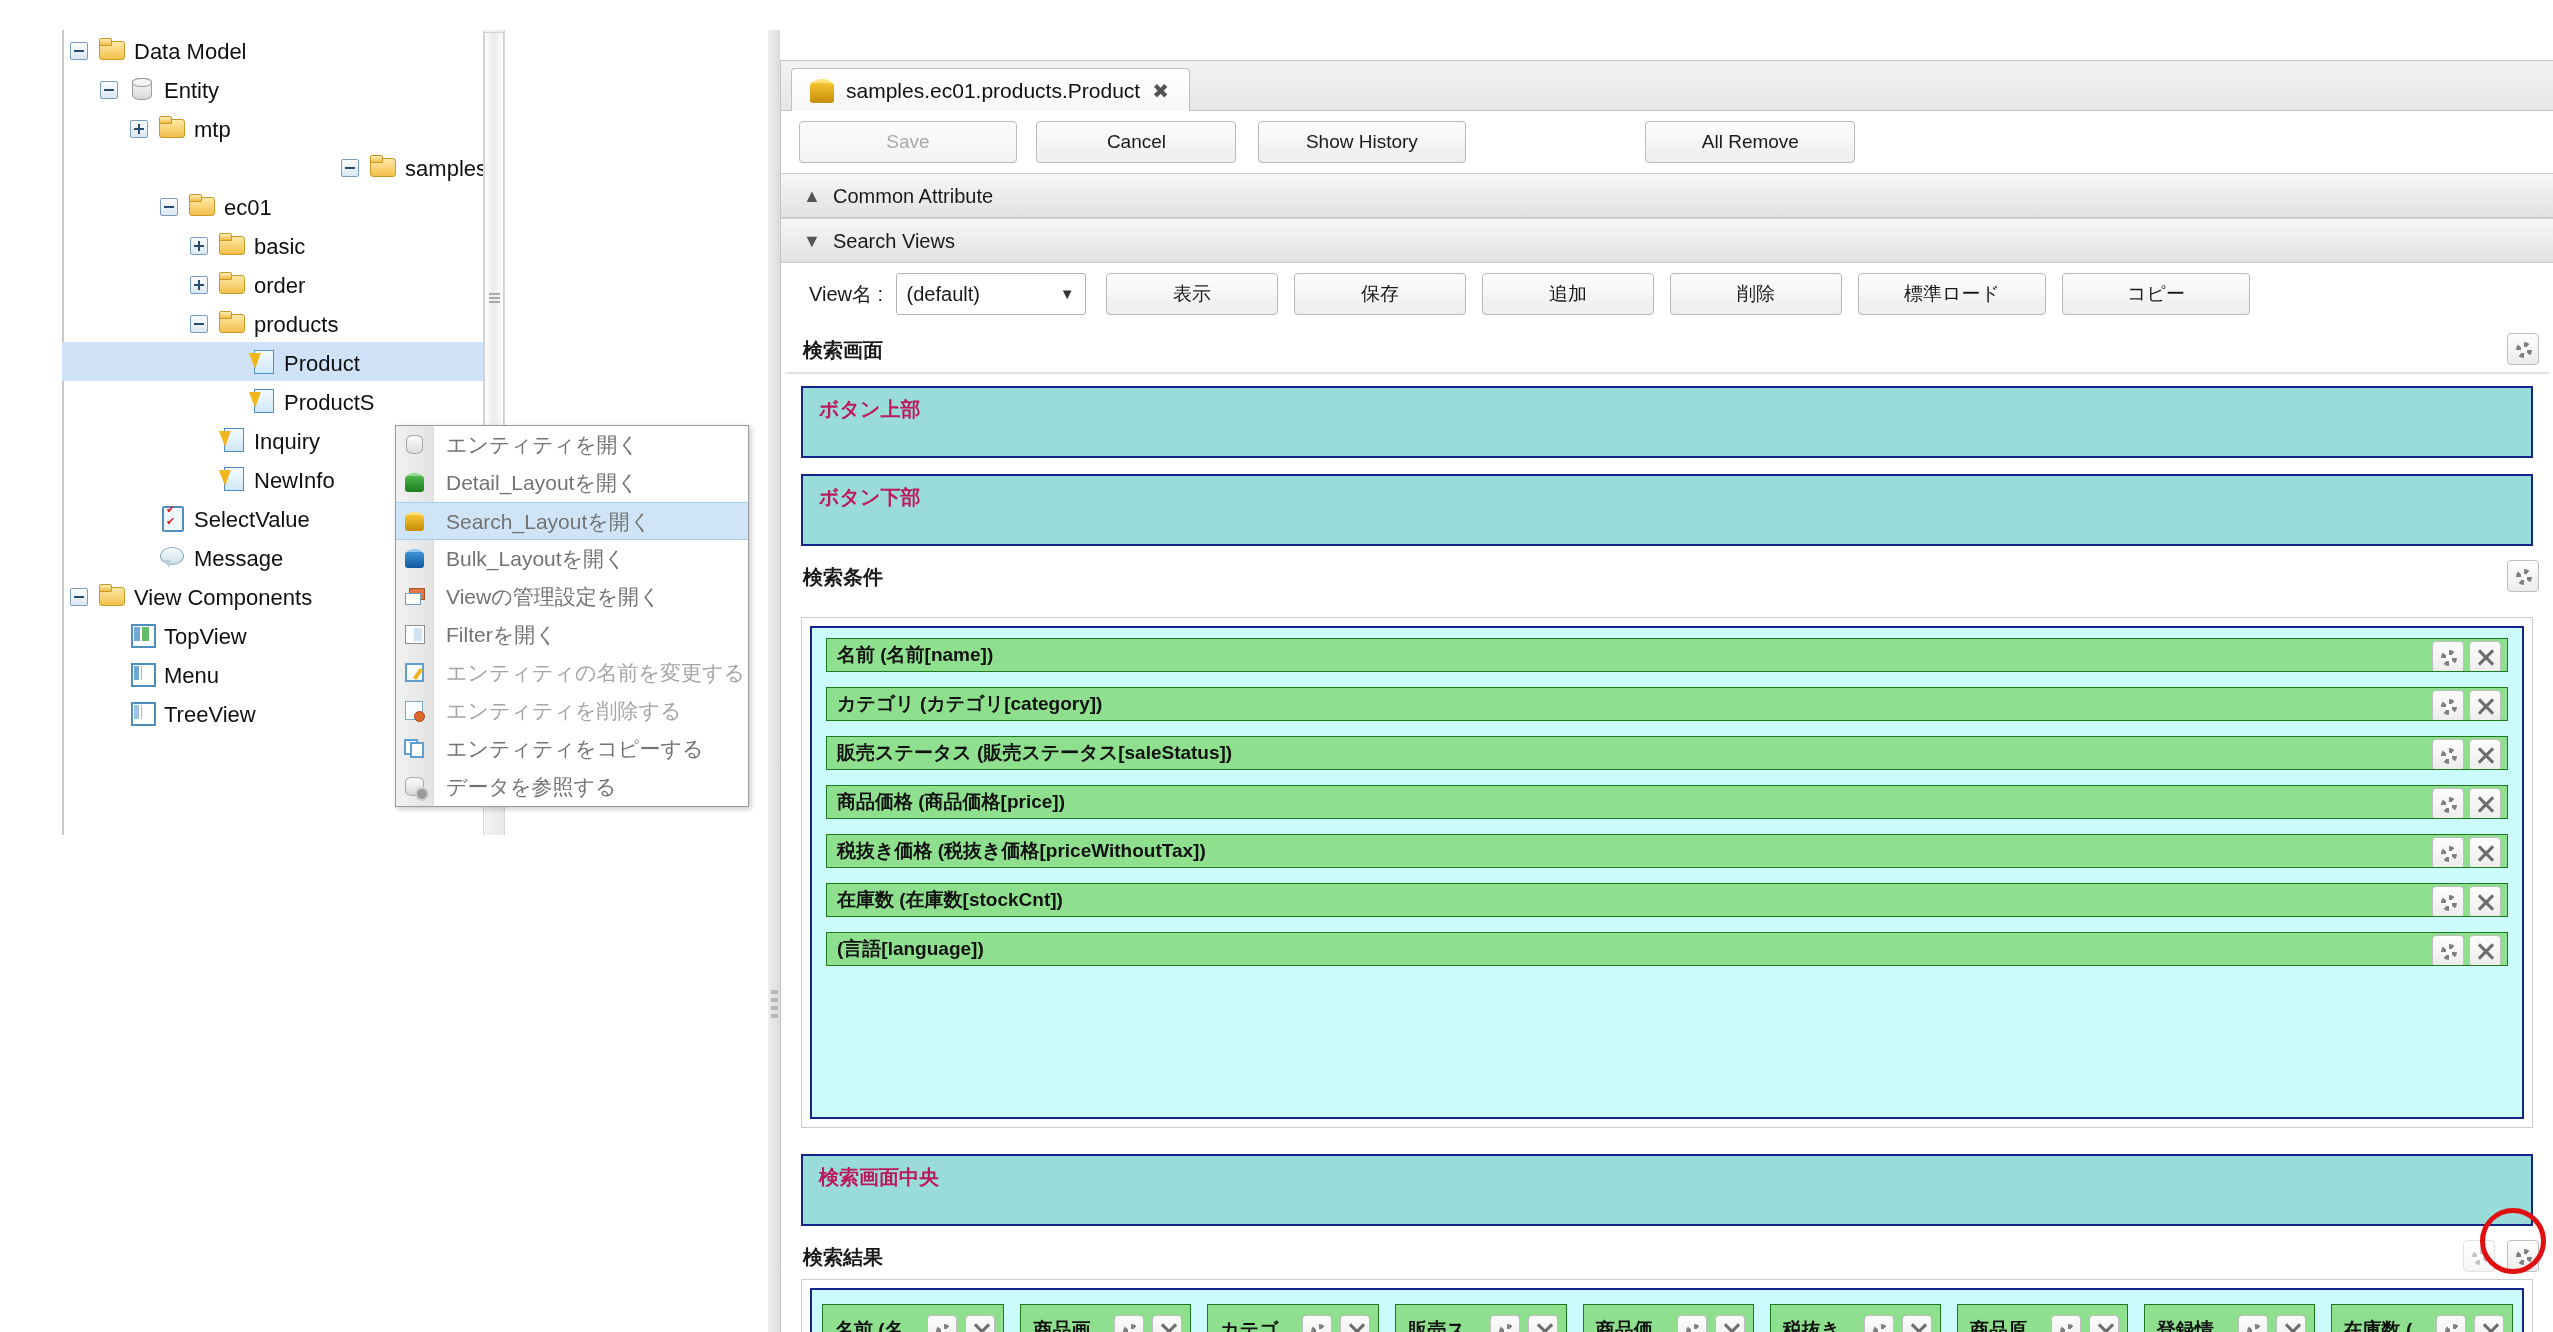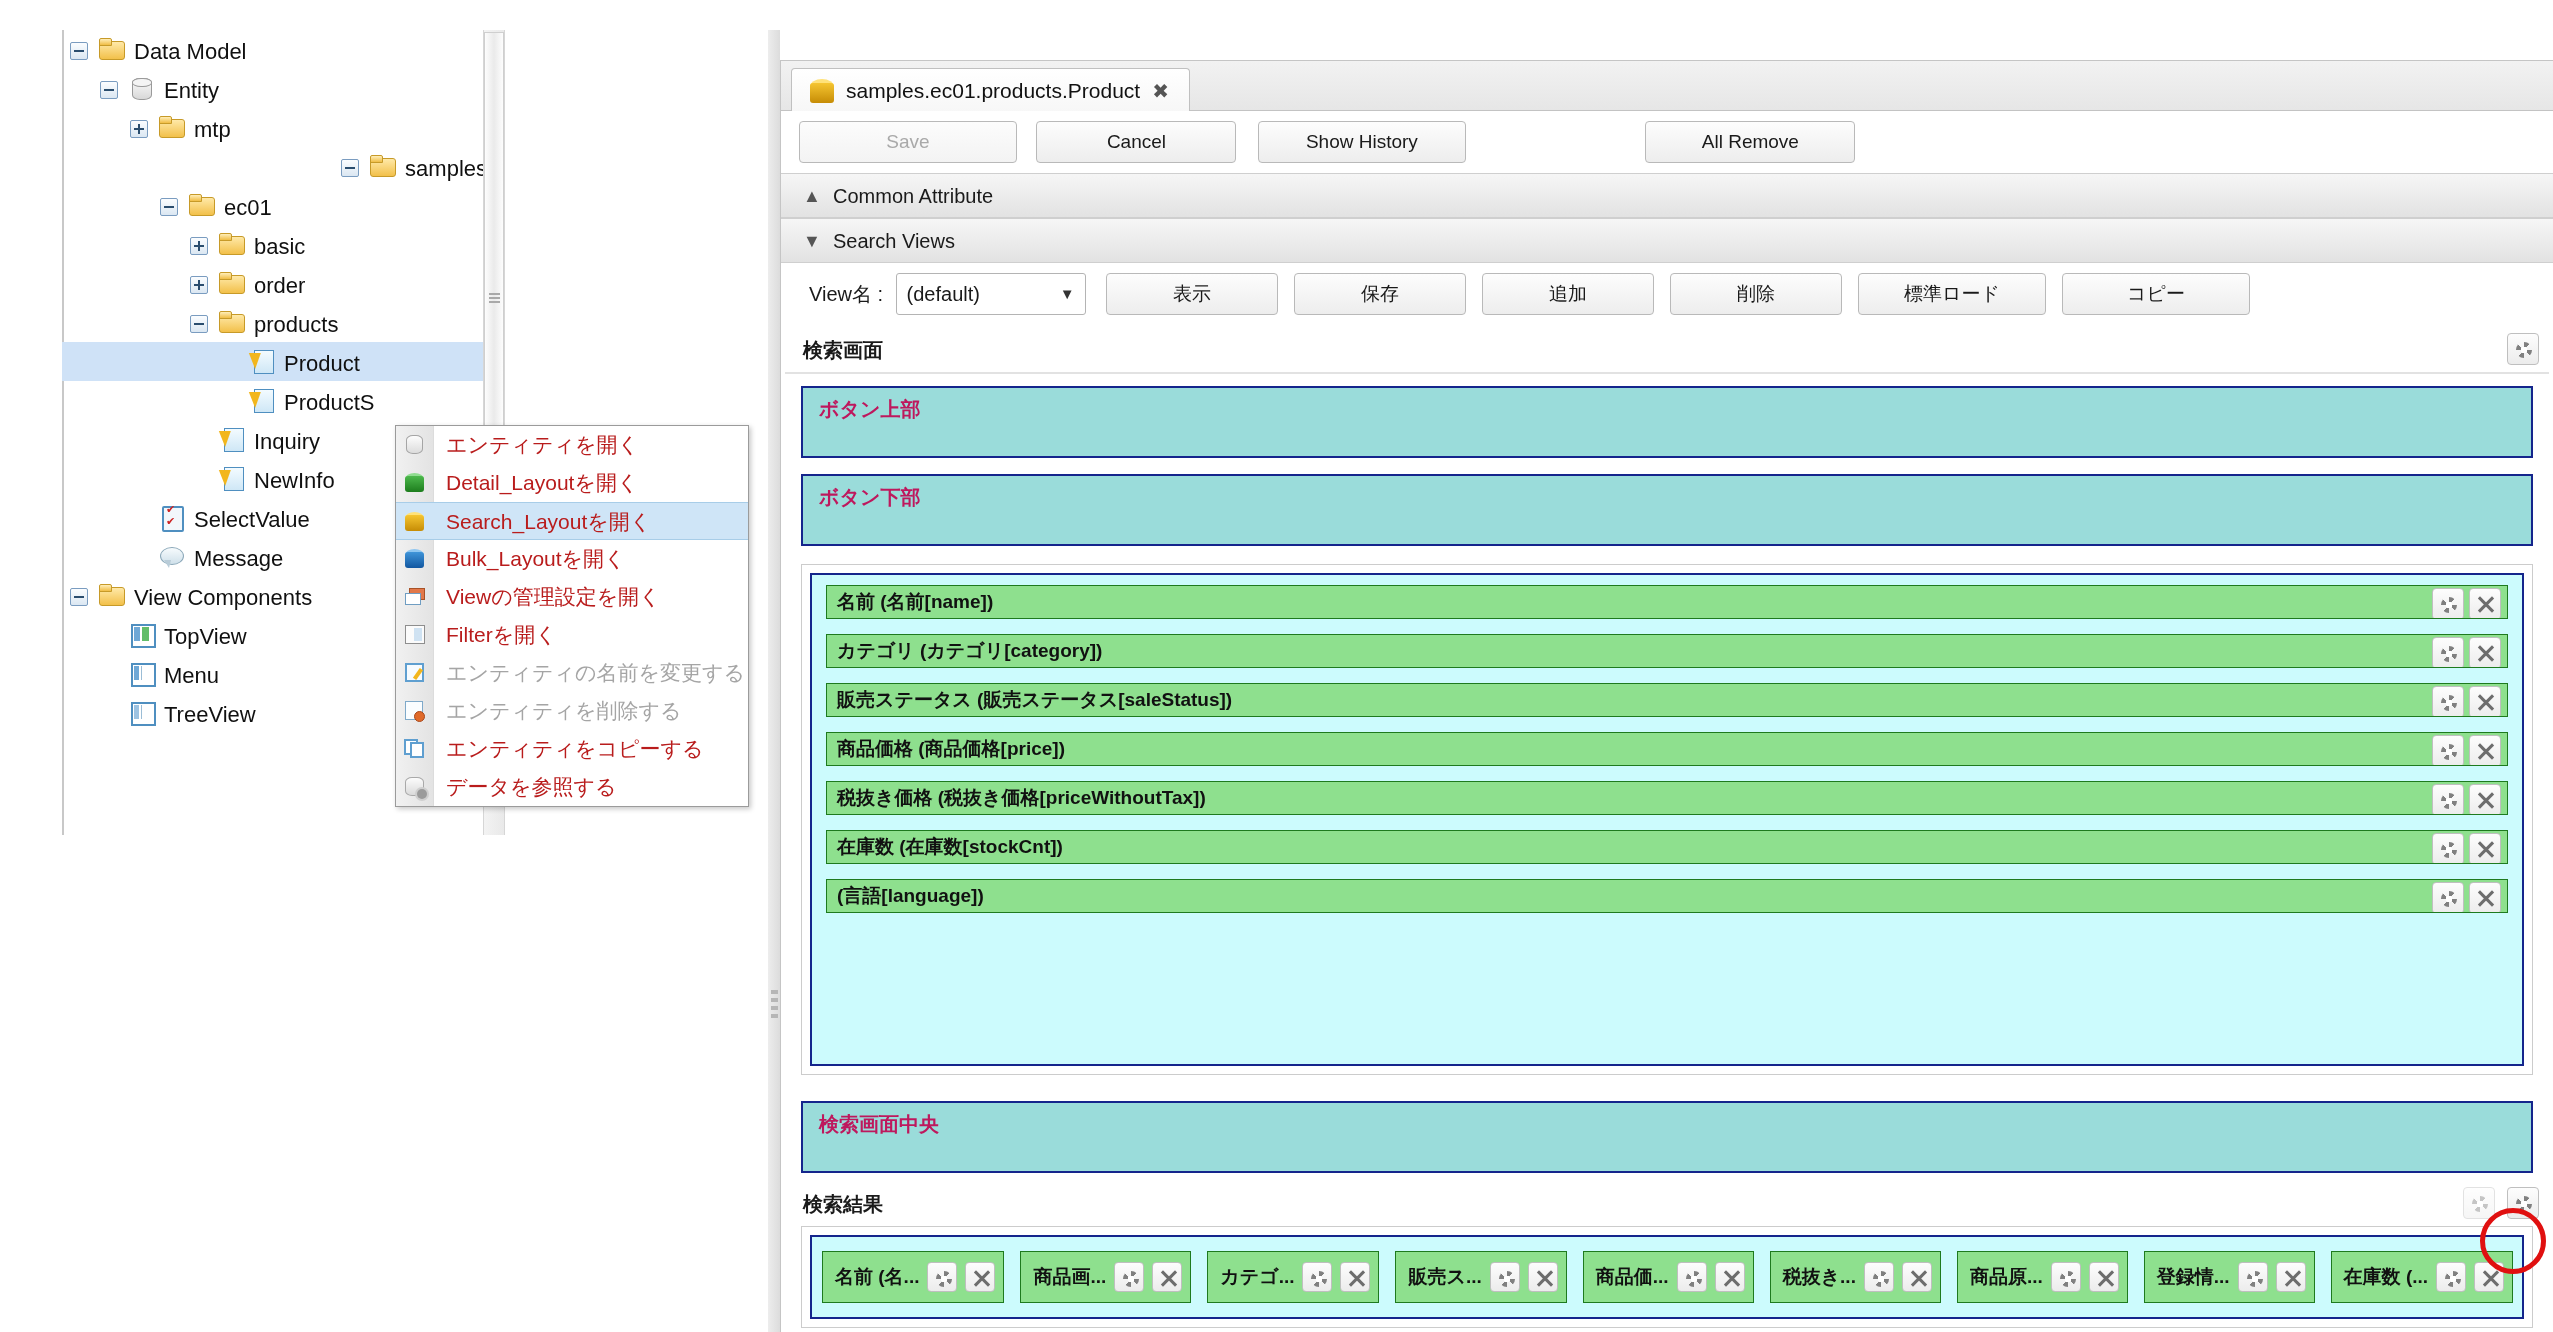--- a/index.html
+++ b/index.html
@@ -126,21 +126,21 @@
     background:#ffffff; border:1px solid #9b9b9b;
     box-shadow:2px 2px 5px rgba(0,0,0,0.22);
     z-index: 50;
   }
   #ctx-gutter {
     position:absolute; left:0; top:0; width:38px; height:100%;
     background:linear-gradient(90deg,#f1f1f1,#e3e3e3); border-right:1px solid #dcdcdc;
   }
   .ctx-item {
     position:relative; height:38px; line-height:38px; padding-left:50px;
-    font-size:21px; color:#b91c1c; white-space:nowrap; z-index:2;
+    font-size:21px; color:#737373; white-space:nowrap; z-index:2;
   }
   .ctx-item.sel { background:#cfe5f7; border-top:1px solid #a8cde8; border-bottom:1px solid #a8cde8; }
   .ctx-item.dis { color:#a5a5a5; }
   .ctx-ic { position:absolute; left:7px; top:8px; width:24px; height:22px; }
   .cube { position:absolute; left:2px; top:1px; width:19px; height:19px; }
   .cube .top { position:absolute; left:0; top:0; width:19px; height:6px; border-radius:50%/100% 100% 0 0; }
   .cube .body { position:absolute; left:0; top:3px; width:19px; height:16px; border-radius:3px; }
   .cube.green .top{ background:#8fdc8f;} .cube.green .body{ background:linear-gradient(#4cb84c,#1d7d1d); }
   .cube.yellow .top{ background:#ffe27a;} .cube.yellow .body{ background:linear-gradient(#f5c531,#c68c05); }
   .cube.blue .top{ background:#8fc6f0;} .cube.blue .body{ background:linear-gradient(#3f94d8,#1257a0); }
@@ -440,20 +440,26 @@
 
     <div style="height:12px"></div>
     <div class="teal-band">
       <span>ボタン上部</span>
     </div>
     <div style="height:10px"></div>
     <div class="teal-band">
       <span>ボタン下部</span>
     </div>
 
+    <div class="group-title">
+      <span>検索条件</span>
+      <span class="gear-right">
+        <span class="gear"></span>
+      </span>
+    </div>
 
     <div class="cond-panel">
       <div class="cond-inner">
         <div id="cond-rows">
             <div class="cond-row"><span>名前 (名前[name])</span><span class="acts"><span class="gear"></span><span class="xbtn" style="margin-left:5px"></span></span></div>
             <div class="cond-row"><span>カテゴリ (カテゴリ[category])</span><span class="acts"><span class="gear"></span><span class="xbtn" style="margin-left:5px"></span></span></div>
             <div class="cond-row"><span>販売ステータス (販売ステータス[saleStatus])</span><span class="acts"><span class="gear"></span><span class="xbtn" style="margin-left:5px"></span></span></div>
             <div class="cond-row"><span>商品価格 (商品価格[price])</span><span class="acts"><span class="gear"></span><span class="xbtn" style="margin-left:5px"></span></span></div>
             <div class="cond-row"><span>税抜き価格 (税抜き価格[priceWithoutTax])</span><span class="acts"><span class="gear"></span><span class="xbtn" style="margin-left:5px"></span></span></div>
             <div class="cond-row"><span>在庫数 (在庫数[stockCnt])</span><span class="acts"><span class="gear"></span><span class="xbtn" style="margin-left:5px"></span></span></div>

